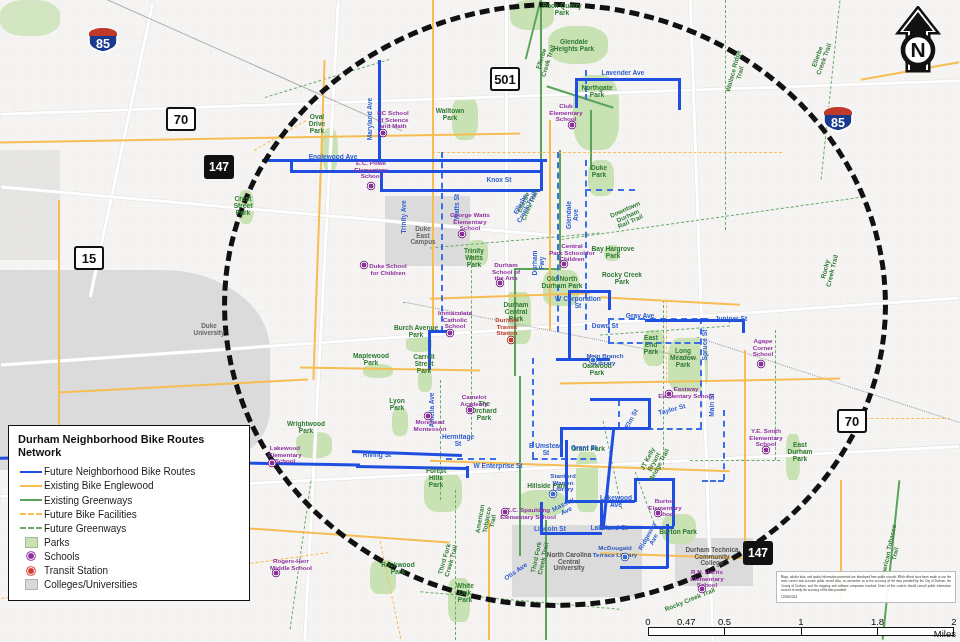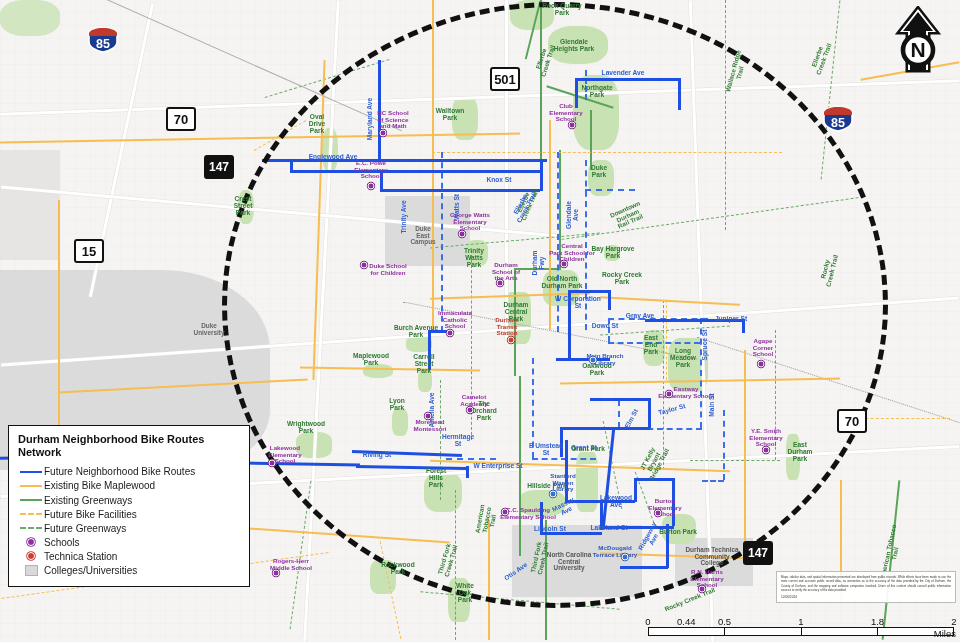--- a/index.html
+++ b/index.html
@@ -506,21 +506,21 @@
           <path d="M15 1 C22 1 28 3 29 6 L29 9 L1 9 L1 6 C2 3 8 1 15 1 Z" fill="#c0392b"></path>
           <text x="15" y="21" font-family="Liberation Sans, sans-serif" font-size="12.5" font-weight="bold" fill="#fff" text-anchor="middle">85</text>
         </svg></div>
       <div class="shield-i" style="left: 838px; top: 119px;"><svg viewBox="0 0 30 26" width="30" height="26">
           <path d="M15 1 C22 1 28 3 29 6 L29 15 C29 20 22 24 15 25 C8 24 1 20 1 15 L1 6 C2 3 8 1 15 1 Z" fill="#1a3a8f" stroke="#fff" stroke-width="1.6"></path>
           <path d="M15 1 C22 1 28 3 29 6 L29 9 L1 9 L1 6 C2 3 8 1 15 1 Z" fill="#c0392b"></path>
           <text x="15" y="21" font-family="Liberation Sans, sans-serif" font-size="12.5" font-weight="bold" fill="#fff" text-anchor="middle">85</text>
         </svg></div>
       <div class="shield shield-us" style="left: 181px; top: 119px;">70</div>
       <div class="shield shield-us" style="left: 852px; top: 421px;">70</div>
-      <div class="shield shield-us" style="left: 89px; top: 251px;">15</div>
+      <div class="shield shield-us" style="left: 89px; top: 258px;">15</div>
       <div class="shield shield-us" style="left: 505px; top: 79px;">501</div>
       <div class="shield shield-nc" style="left: 219px; top: 167px;">147</div>
       <div class="shield shield-nc" style="left: 758px; top: 553px;">147</div>
     </div>
 
   <div id="north">
     <svg viewBox="0 0 56 70" width="56" height="70" aria-hidden="true">
       <path d="M28 3 L46 26 L38 26 L38 64 L18 64 L18 26 L10 26 Z" fill="none" stroke="#111" stroke-width="5" stroke-linejoin="miter"></path>
       <path d="M28 3 L46 26 L38 26 L38 64 L18 64 L18 26 L10 26 Z" fill="#fff"></path>
       <path d="M28 6 L43 25 L36 25 L36 66 L20 66 L20 25 L13 25 Z" fill="#111"></path>
@@ -535,21 +535,21 @@
         <div class="lrow">
           <div class="lkey">
             <div class="k-line" style="border-top: 2.6px solid rgb(31, 79, 224);"></div>
           </div>
           <div class="ltxt">Future Neighborhood Bike Routes</div>
         </div>
         <div class="lrow">
           <div class="lkey">
             <div class="k-line" style="border-top: 2.6px solid rgb(246, 189, 82);"></div>
           </div>
-          <div class="ltxt">Existing Bike Maplewood</div>
+          <div class="ltxt">Existing Bike Englewood</div>
         </div>
         <div class="lrow">
           <div class="lkey">
             <div class="k-line" style="border-top: 2.6px solid rgb(90, 164, 90);"></div>
           </div>
           <div class="ltxt">Existing Greenways</div>
         </div>
         <div class="lrow">
           <div class="lkey">
             <div class="k-line" style="border-top: 2.6px dashed rgb(246, 189, 82);"></div>
@@ -557,43 +557,49 @@
           <div class="ltxt">Future Bike Facilities</div>
         </div>
         <div class="lrow">
           <div class="lkey">
             <div class="k-line" style="border-top: 2.6px dashed rgb(106, 169, 106);"></div>
           </div>
           <div class="ltxt">Future Greenways</div>
         </div>
         <div class="lrow">
           <div class="lkey">
+            <div class="k-sw" style="background: rgb(200, 226, 180);"></div>
+          </div>
+          <div class="ltxt">Parks</div>
+        </div>
+        <div class="lrow">
+          <div class="lkey">
             <div class="k-dot" style="background: rgb(142, 47, 160); border: 1.3px solid rgb(255, 255, 255); box-shadow: rgb(142, 47, 160) 0px 0px 0px 0.8px;"></div>
           </div>
           <div class="ltxt">Schools</div>
         </div>
         <div class="lrow">
           <div class="lkey">
             <div class="k-dot" style="background: rgb(207, 59, 47); border: 1.3px solid rgb(255, 255, 255); box-shadow: rgb(207, 59, 47) 0px 0px 0px 0.8px;"></div>
           </div>
-          <div class="ltxt">Technica Station</div>
+          <div class="ltxt">Transit Station</div>
         </div>
         <div class="lrow">
           <div class="lkey">
             <div class="k-sw" style="background: rgb(217, 217, 217);"></div>
           </div>
           <div class="ltxt">Colleges/Universities</div>
         </div>
       </div>
   </div>
 
   <div id="scalewrap">
     <div id="scaleticks">
         <span style="left: 0%;">0</span>
-        <span style="left: 12.5%;">0.44</span>
+        <span style="left: 12.5%;">0.47</span>
         <span style="left: 25%;">0.5</span>
         <span style="left: 50%;">1</span>
         <span style="left: 75%;">1.8</span>
         <span style="left: 100%;">2</span>
       </div>
     <div id="scalebar">
       <div></div>
         <div></div>
         <div></div>
         <div></div>

